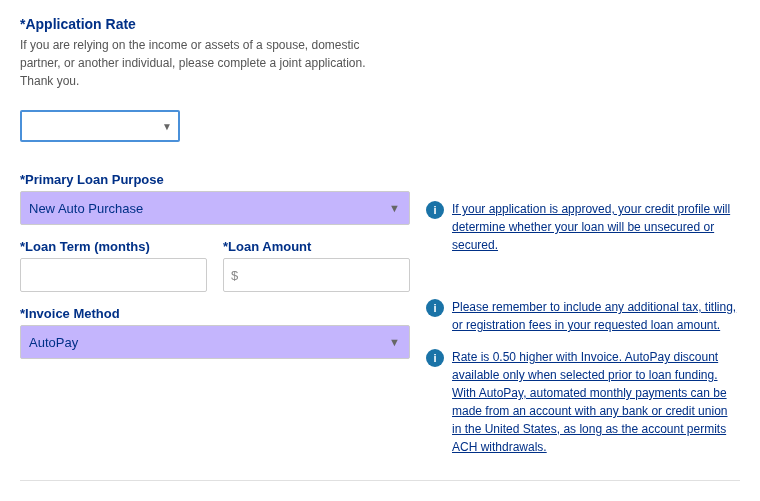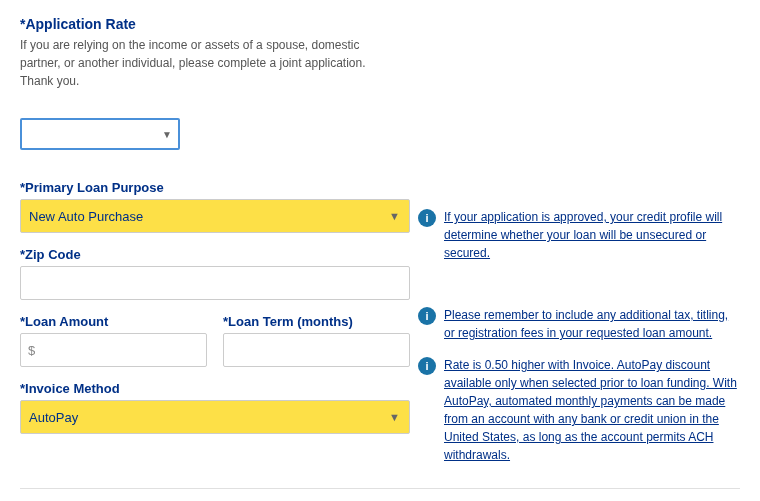--- a/index.html
+++ b/index.html
@@ -17,21 +17,21 @@
     .section-title {
       color: #003087;
       font-weight: bold;
       font-size: 14px;
       margin-bottom: 4px;
     }
     .section-desc {
       color: #555;
       font-size: 12px;
       line-height: 1.5;
-      margin-bottom: 28px;
+      margin-bottom: 20px;
       max-width: 380px;
     }
     .app-type-select {
       position: relative;
       display: inline-block;
       width: 160px;
       margin-bottom: 16px;
     }
     .app-type-select select {
       width: 100%;
@@ -49,21 +49,21 @@
       position: absolute;
       right: 8px;
       top: 50%;
       transform: translateY(-50%);
       pointer-events: none;
       color: #666;
       font-size: 10px;
     }
     .form-layout {
       display: flex;
-      gap: 8px;
+      gap: 16px;
     }
     .form-left {
       flex: 0 0 390px;
     }
     .form-right {
       flex: 1;
       padding-top: 0;
     }
     .field-group {
       margin-bottom: 14px;
@@ -79,21 +79,21 @@
       position: relative;
       width: 100%;
     }
     .select-wrapper select {
       width: 100%;
       height: 34px;
       border: 1px solid #ccc;
       border-radius: 2px;
       padding: 0 30px 0 8px;
       appearance: none;
-      background: #fde047;
+      background: #c4b5fd;
       font-size: 13px;
       color: #003087;
       cursor: pointer;
     }
     .select-wrapper .arrow {
       position: absolute;
       right: 10px;
       top: 50%;
       transform: translateY(-50%);
       pointer-events: none;
@@ -186,36 +186,32 @@
         <div class="select-wrapper">
           <select>
             <option>New Auto Purchase</option>
             <option>Used Auto Purchase</option>
             <option>Refinance</option>
           </select>
           <span class="arrow">▼</span>
         </div>
       </div>
 
-      <div class="field-group">
-        <label class="field-label">*Zip Code</label>
-        <input type="text" class="text-input" style="">
-      </div>
 
       <div class="two-col">
+        <div class="field-group">
+          <label class="field-label">*Loan Term (months)</label>
+          <input type="text" class="text-input" style="">
+        </div>
         <div class="field-group">
           <label class="field-label">*Loan Amount</label>
           <div class="input-with-icon">
             <span class="currency">$</span>
             <input type="text" class="text-input" style="">
           </div>
-        </div>
-        <div class="field-group">
-          <label class="field-label">*Loan Term (months)</label>
-          <input type="text" class="text-input" style="">
         </div>
       </div>
 
       <div class="field-group">
         <label class="field-label">*Invoice Method</label>
         <div class="select-wrapper">
           <select>
             <option>AutoPay</option>
             <option>Invoice</option>
           </select>

